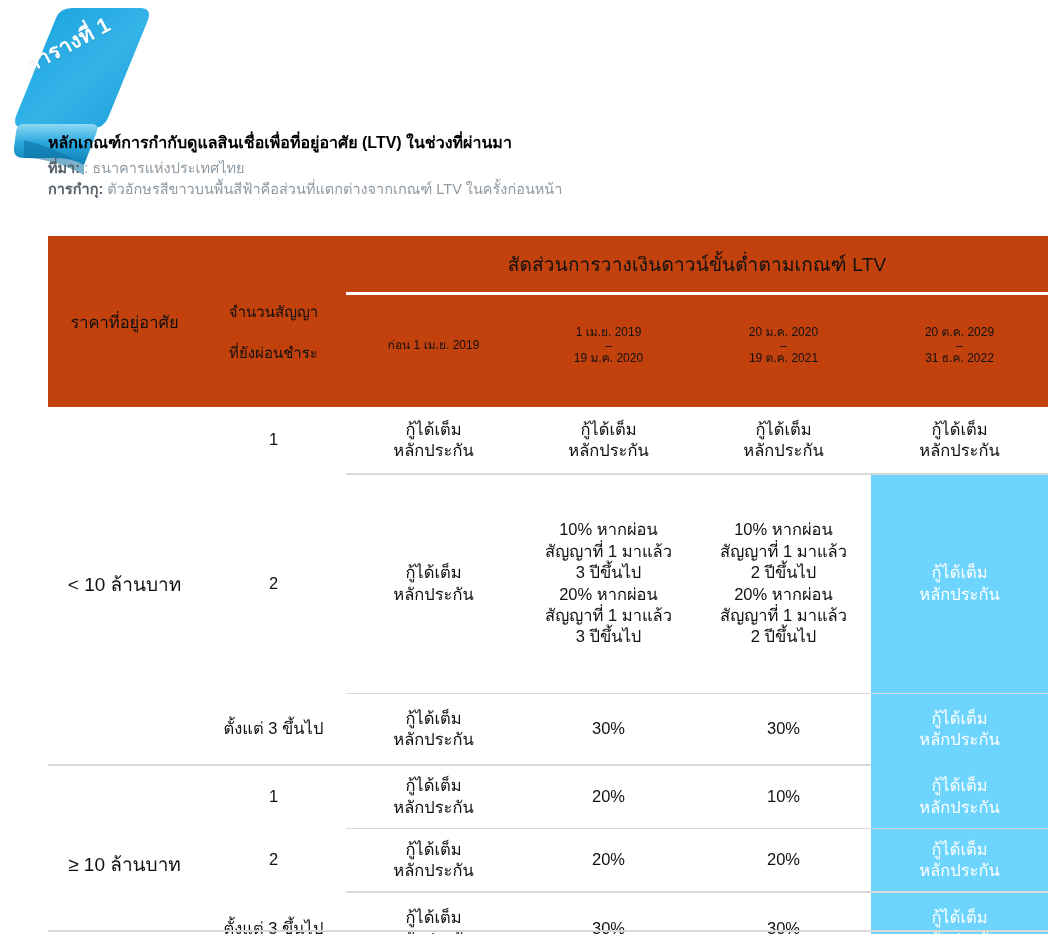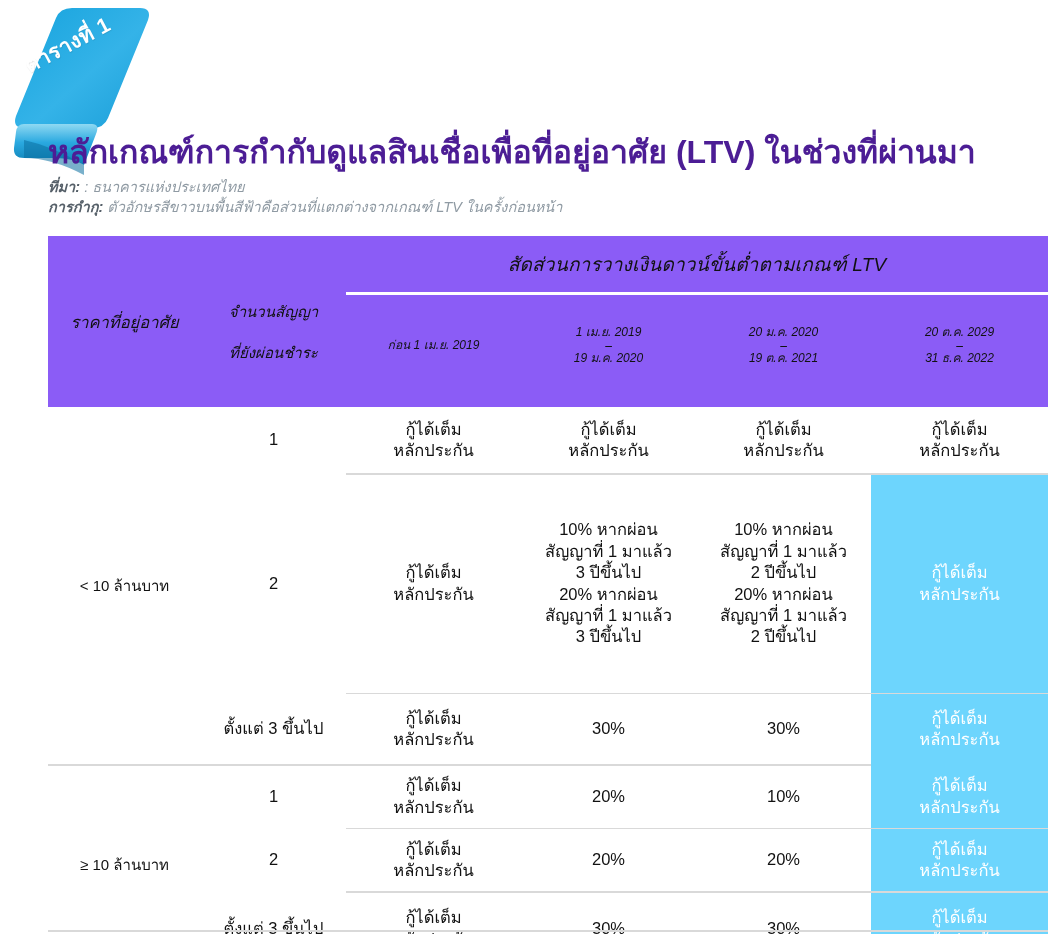--- a/index.html
+++ b/index.html
@@ -41,33 +41,32 @@
   }
 
   
   #heading {
     position: absolute;
     left: 48px;
     top: 134px;
     width: 990px;
   }
   #title {
-    color: #4c1d95;
-    font-size: 32px;
+    color: #000000;
+    font-size: 16px;
     font-weight: bold;
     line-height: 1.15;
     margin: 0 0 6px 0;
     white-space: nowrap;
   }
   .meta-line {
     font-size: 14.5px;
     line-height: 1.42;
     color: #8f9aa3;
     white-space: nowrap;
-    font-style: italic;
   }
   .meta-label {
     color: #566069;
     font-weight: bold;
   }
 
   
   #ltv-table {
     position: absolute;
     left: 48px;
@@ -84,21 +83,21 @@
   #ltv-table col.c-last    { width: 177px; }
 
   #ltv-table th, #ltv-table td {
     padding: 0;
     vertical-align: middle;
     text-align: center;
     font-weight: normal;
   }
 
   
-  .hdr-bg { background: #8b5cf6; font-style: italic; }
+  .hdr-bg { background: #c2410c; }
   #head-group-title {
     height: 56px;
     font-size: 19px;
     color: #111111;
     letter-spacing: .2px;
   }
   #head-spanner-line {
     height: 3px;
     padding: 0;
   }
@@ -133,21 +132,21 @@
     background: #d9d9d9;
   }
   .sep-blank { height: 1.5px; background: transparent; }
 
   .hl {
     background: #6dd5fd;
     color: #ffffff;
     font-weight: bold;
   }
 
-  .price-cell { font-size: 15px; }
+  .price-cell { font-size: 19px; }
 
   
   #bottom-rule {
     position: absolute;
     left: 48px;
     top: 930px;
     width: 1000px;
     height: 1.5px;
     background: #d9d9d9;
   }

